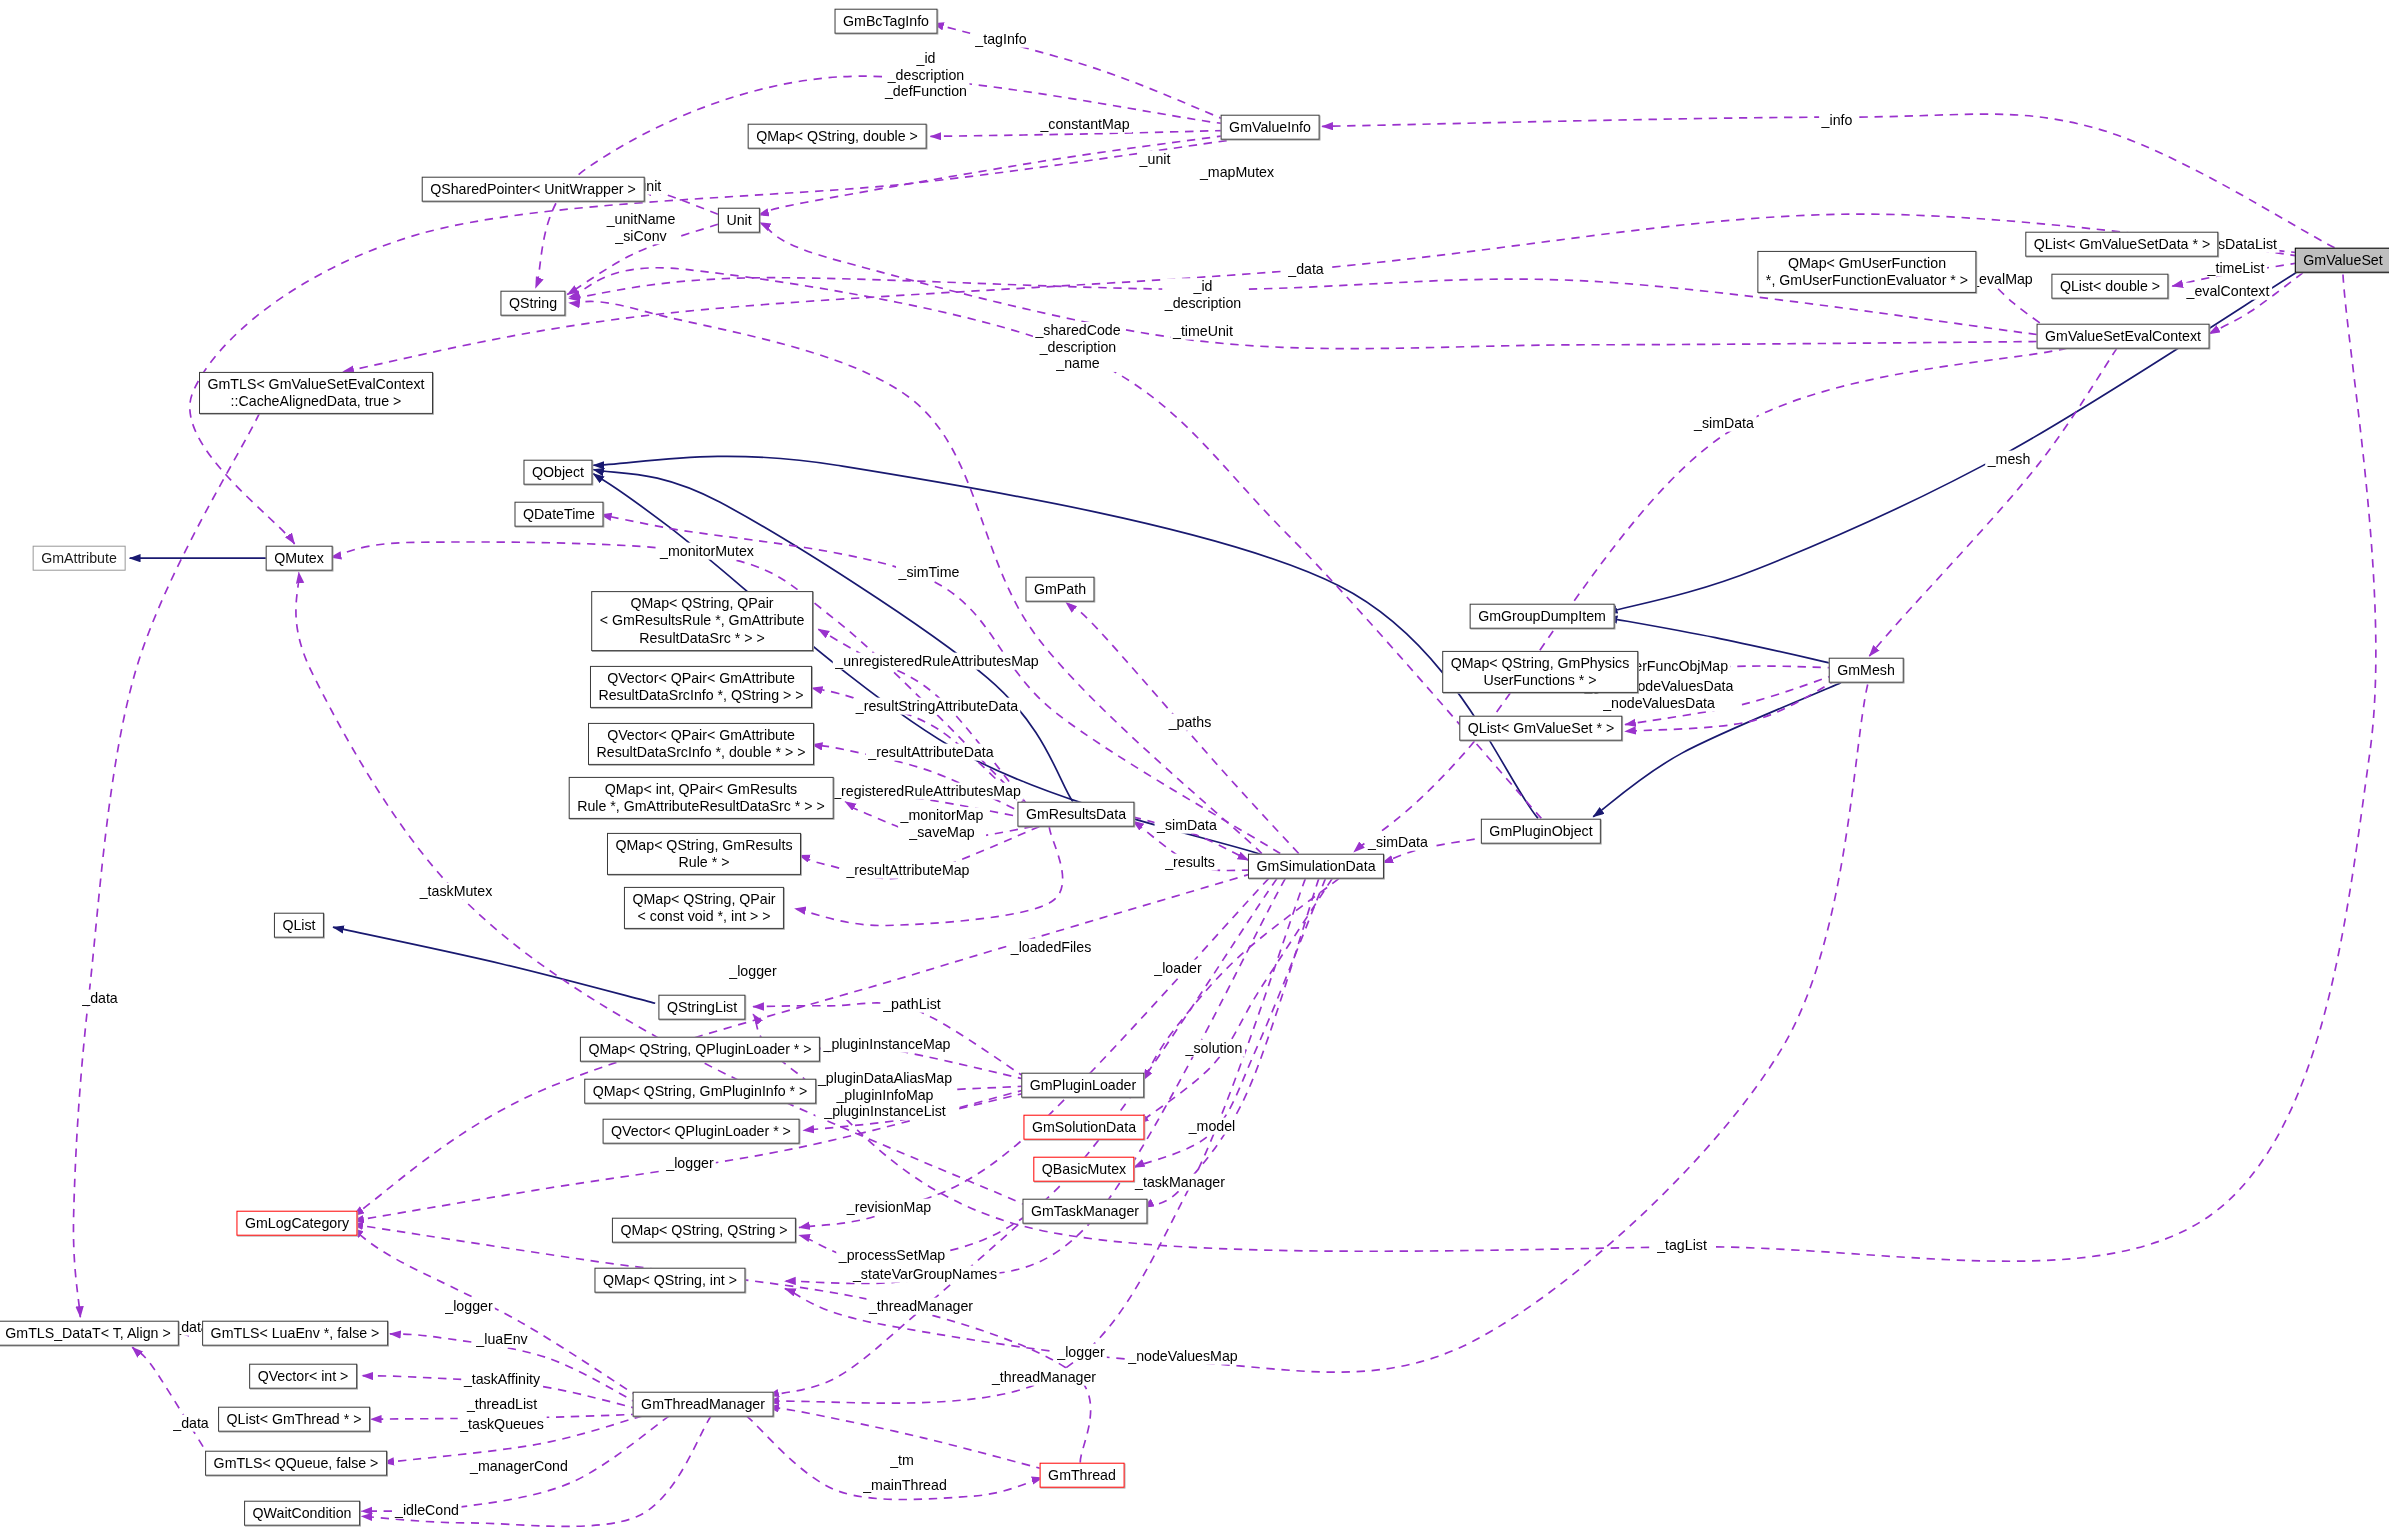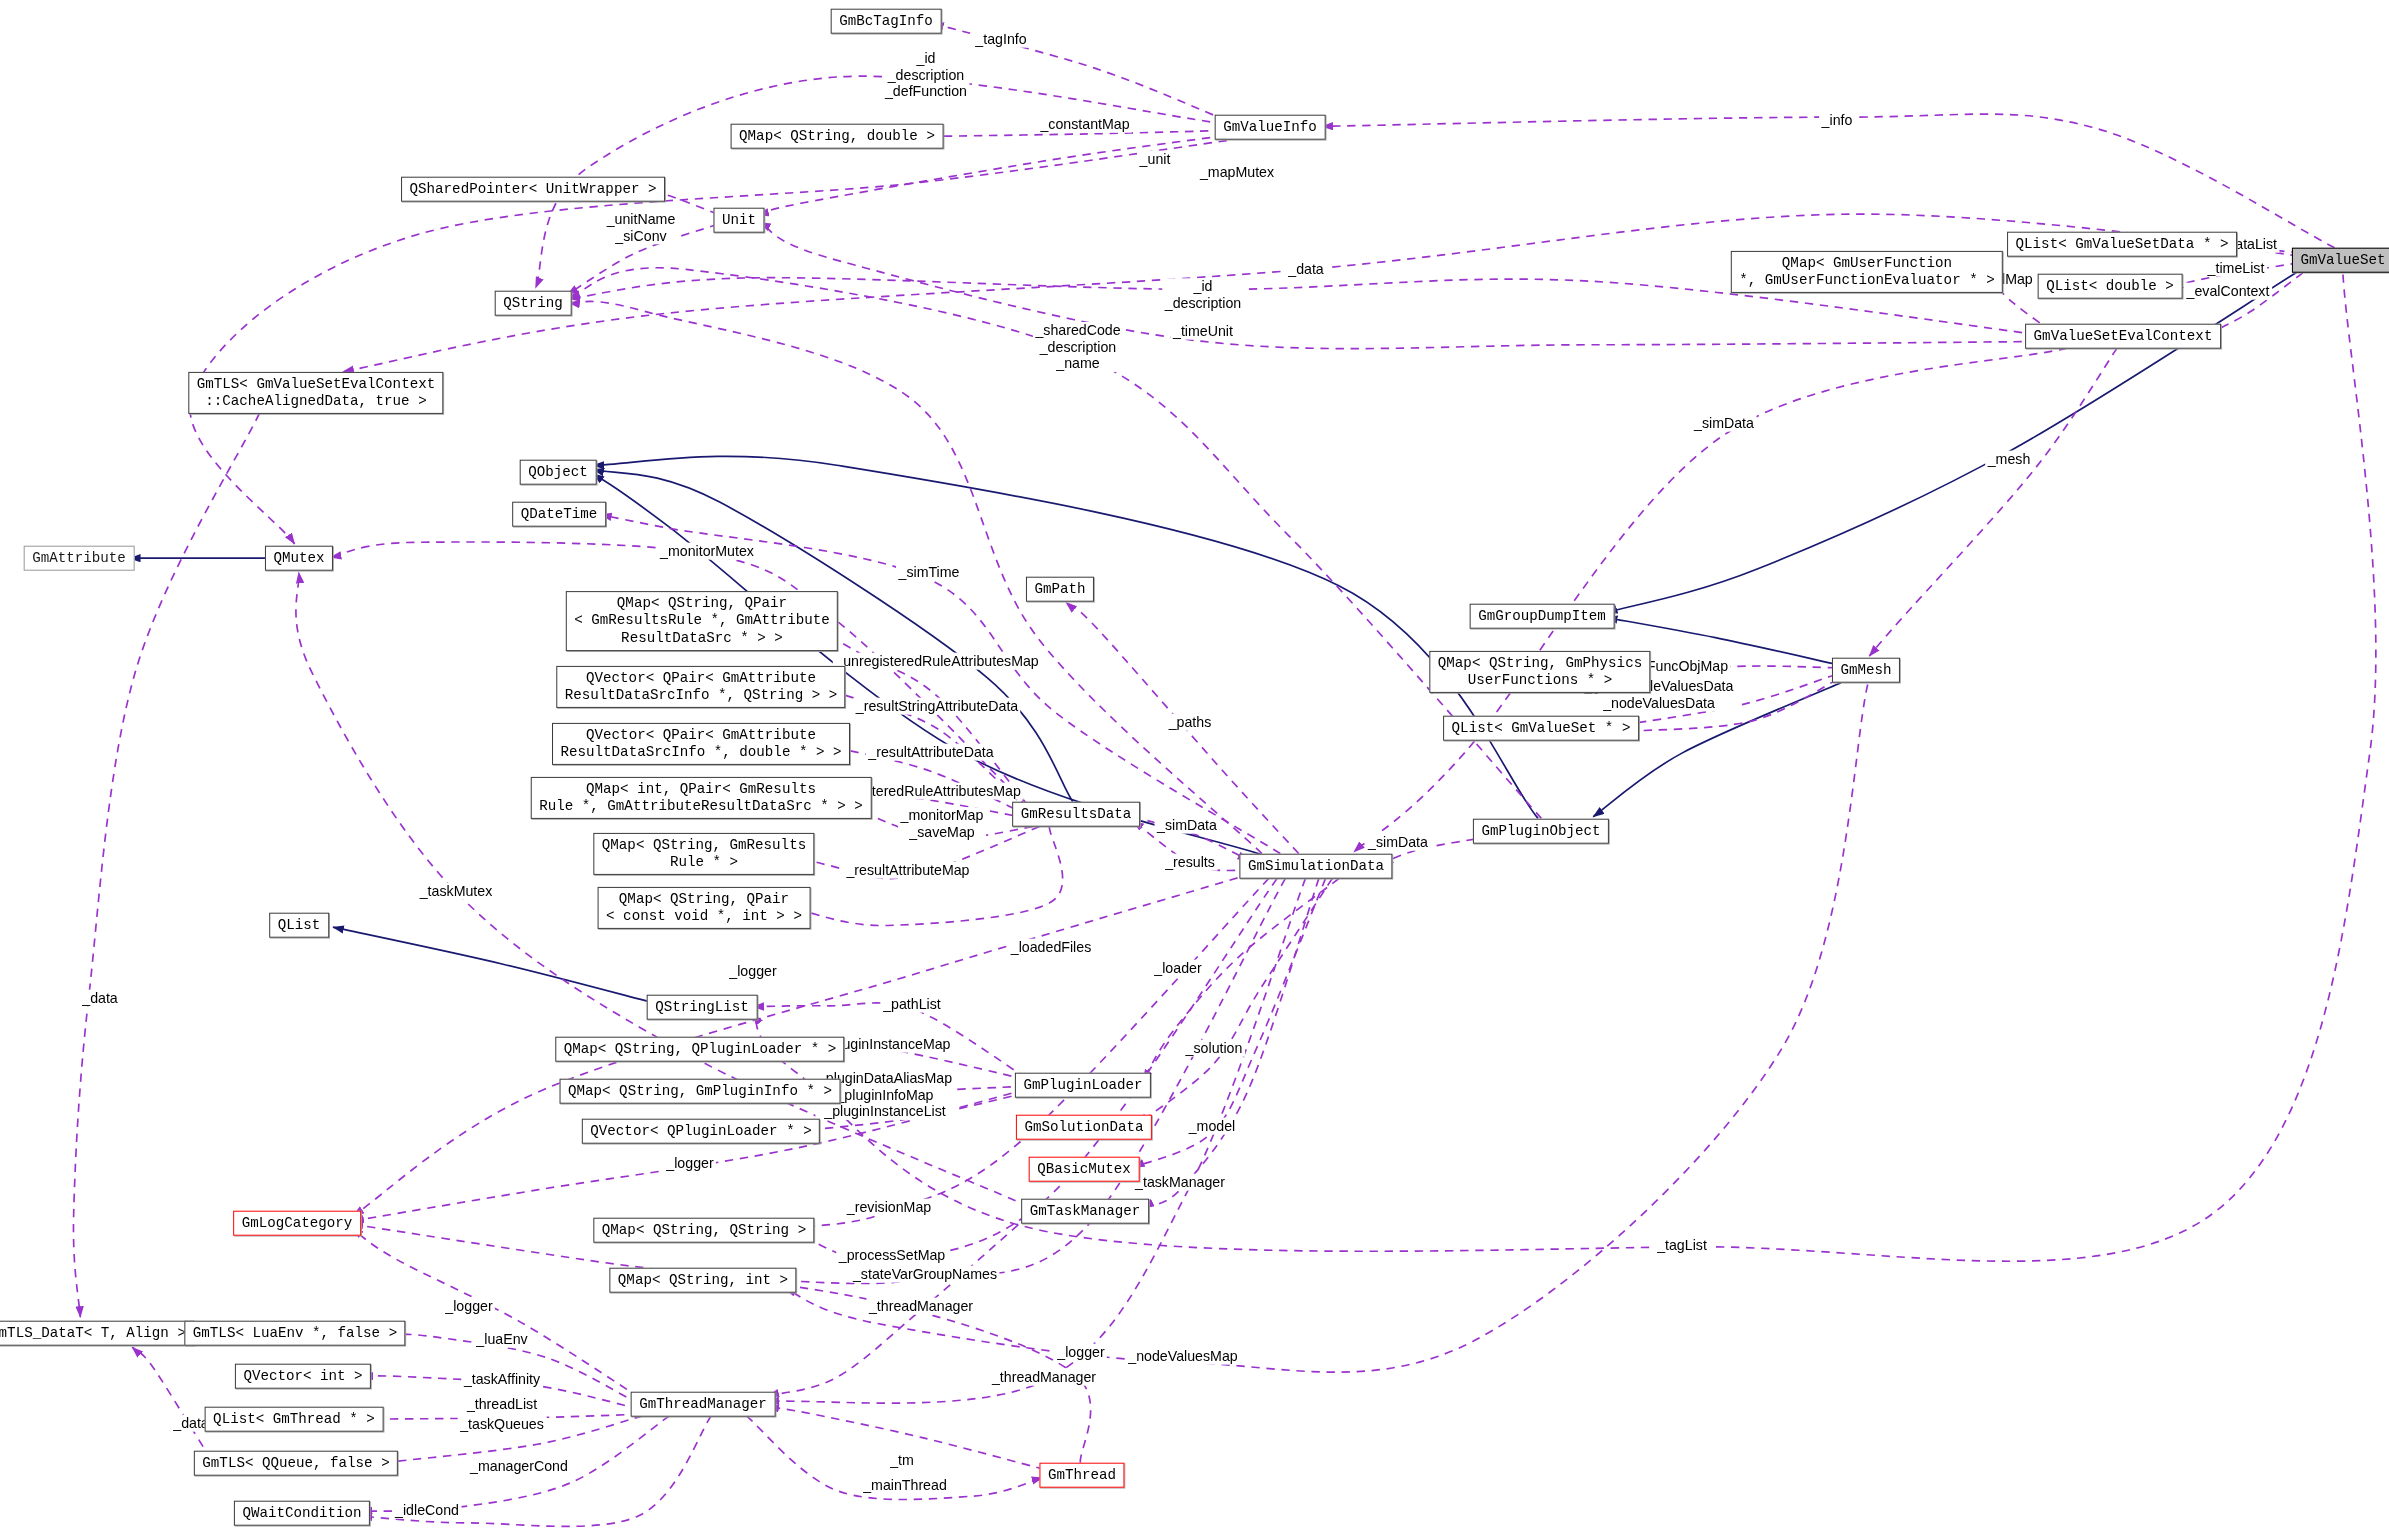--- a/index.html
+++ b/index.html
@@ -5,21 +5,21 @@
   html,body{margin:0;padding:0;background:#ffffff;}
   body{width:2389px;height:1533px;position:relative;overflow:hidden;
        font-family:"Liberation Sans",sans-serif;}
   #canvas{position:absolute;left:0;top:0;width:2389px;height:1533px;}
   #edge-svg{position:absolute;left:0;top:0;width:2389px;height:1533px;}
   .eusage{fill:none;stroke:#9a32cd;stroke-width:2;stroke-dasharray:10 8;}
   .einherit{fill:none;stroke:#191970;stroke-width:2;}
   .node{position:absolute;transform:translate(-50%,-50%);background:#ffffff;
         border:1.7px solid #3a3a3a;box-shadow:0.8px 0.8px 0 #9a9a9a;
         padding:2.5px 7.5px;font-size:14.2px;line-height:17.6px;color:#000;
-        text-align:center;white-space:pre-line;z-index:3;font-family:Liberation Mono, monospace;}
+        text-align:center;white-space:pre-line;z-index:3;}
   .node.grey{border:0.8px solid #989898;box-shadow:none;color:#1a1a1a;}
   .node.red{border:1.7px solid #ff0000;}
   .node.subject{background:#bfbfbf;border:1.7px solid #000000;}
   .elabel{position:absolute;transform:translate(-50%,-50%);background:#ffffff;
           padding:0 2.5px;font-size:14.2px;line-height:16.7px;color:#000;
           text-align:center;white-space:pre-line;z-index:2;}
 </style>
 </head>
 <body>
 
@@ -225,21 +225,21 @@
     <div class="node " style="left: 702px; top: 1007px;">QStringList</div>
     <div class="node " style="left: 700px; top: 1049px;">QMap&lt; QString, QPluginLoader * &gt;</div>
     <div class="node " style="left: 700px; top: 1091px;">QMap&lt; QString, GmPluginInfo * &gt;</div>
     <div class="node " style="left: 701px; top: 1131px;">QVector&lt; QPluginLoader * &gt;</div>
     <div class="node " style="left: 1083px; top: 1085px;">GmPluginLoader</div>
     <div class="node red" style="left: 1084px; top: 1127px;">GmSolutionData</div>
     <div class="node red" style="left: 1084px; top: 1169px;">QBasicMutex</div>
     <div class="node " style="left: 1085px; top: 1211px;">GmTaskManager</div>
     <div class="node red" style="left: 297px; top: 1223px;">GmLogCategory</div>
     <div class="node " style="left: 704px; top: 1230px;">QMap&lt; QString, QString &gt;</div>
-    <div class="node " style="left: 703px; top: 1280px;">QMap&lt; QString, int &gt;</div>
+    <div class="node " style="left: 670px; top: 1280px;">QMap&lt; QString, int &gt;</div>
     <div class="node " style="left: 88px; top: 1333px;">GmTLS_DataT&lt; T, Align &gt;</div>
     <div class="node " style="left: 295px; top: 1333px;">GmTLS&lt; LuaEnv *, false &gt;</div>
     <div class="node " style="left: 303px; top: 1376px;">QVector&lt; int &gt;</div>
     <div class="node " style="left: 703px; top: 1404px;">GmThreadManager</div>
     <div class="node " style="left: 294px; top: 1419px;">QList&lt; GmThread * &gt;</div>
     <div class="node " style="left: 296px; top: 1463px;">GmTLS&lt; QQueue, false &gt;</div>
     <div class="node red" style="left: 1082px; top: 1475px;">GmThread</div>
     <div class="node " style="left: 302px; top: 1513px;">QWaitCondition</div>
   </div>
 

